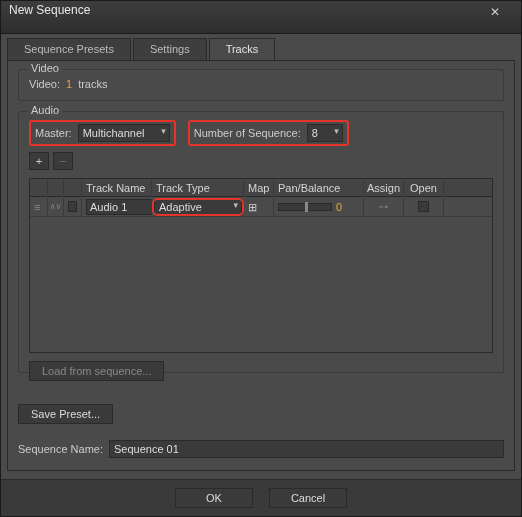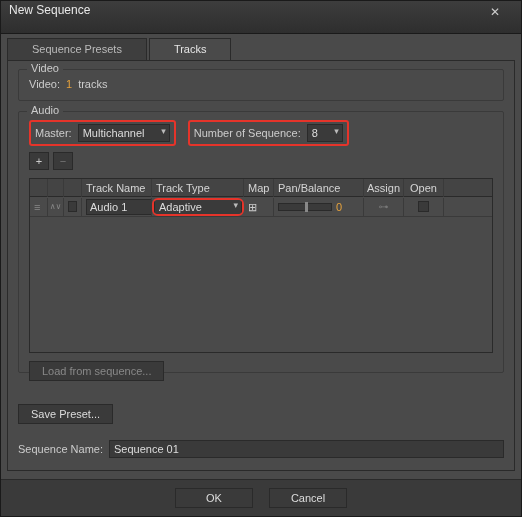--- a/index.html
+++ b/index.html
@@ -3,21 +3,21 @@
 <meta charset="utf-8">
 <style>
 *{margin:0;padding:0;box-sizing:border-box;font-family:"Segoe UI",Tahoma,sans-serif;font-size:11px;color:#d5d5d5}
 body{background:#000;width:522px;height:517px;overflow:hidden}
 .window{width:522px;height:517px;background:#2a2a2a;border:1px solid #1a1a1a;display:flex;flex-direction:column}
 .titlebar{height:25px;background:linear-gradient(#3d3d3d,#2e2e2e);border-bottom:1px solid #1a1a1a;display:flex;align-items:flex-end;padding:16px 8px;position:relative}
 .titlebar-text{font-size:12px;color:#e8e8e8}
 .close-x{position:absolute;right:6px;top:2px;width:40px;height:18px;display:flex;align-items:center;justify-content:center;color:#ccc;font-size:12px}
 .body{flex:1;background:#4a4a4a;padding:4px 6px 8px 6px;display:flex;flex-direction:column}
 .tabs{display:flex;gap:2px;height:22px}
-.tab{padding:4px 24px;background:#3e3e3e;border:1px solid #2a2a2a;border-bottom:none;color:#bbb;cursor:pointer}
+.tab{padding:4px 16px;background:#3e3e3e;border:1px solid #2a2a2a;border-bottom:none;color:#bbb;cursor:pointer}
 .tab.active{background:#4a4a4a;color:#e5e5e5}
 .panel{flex:1;border:1px solid #2a2a2a;padding:8px 10px;display:flex;flex-direction:column;background:#4a4a4a}
 .group{border:1px solid #3a3a3a;border-radius:2px;padding:8px 10px 10px 10px;margin-bottom:10px;position:relative}
 .group-title{position:absolute;top:-8px;left:8px;background:#4a4a4a;padding:0 4px;color:#ccc}
 .row{display:flex;align-items:center;gap:6px}
 .label{color:#ccc}
 .value-orange{color:#e6a23c}
 select,.sel{background:#3a3a3a;border:1px solid #2a2a2a;color:#ddd;height:18px;padding:0 16px 0 4px;appearance:none;position:relative;font-size:11px}
 .sel-wrap{position:relative;display:inline-block}
 .sel-wrap::after{content:"▾";position:absolute;right:4px;top:2px;color:#bbb;font-size:9px;pointer-events:none}
@@ -58,20 +58,21 @@
 
 <div class="window">
   <div class="titlebar">
     <span class="titlebar-text">New Sequence</span>
     <div class="close-x">✕</div>
   </div>
 
   <div class="body">
     <div class="tabs">
       <div class="tab">Sequence Presets</div>
+      <div class="tab">Settings</div>
       <div class="tab active">Tracks</div>
     </div>
 
     <div class="panel">
 
       <div class="group">
         <span class="group-title">Video</span>
         <div class="row">
           <span class="label">Video:</span>
           <span class="value-orange">1</span>

